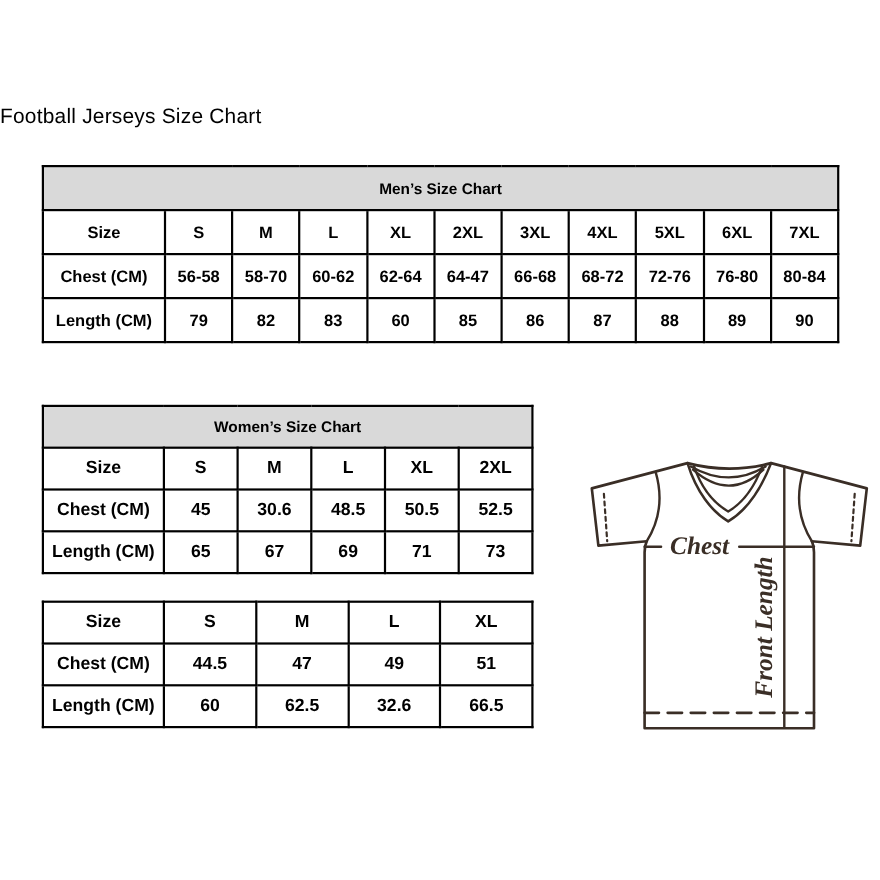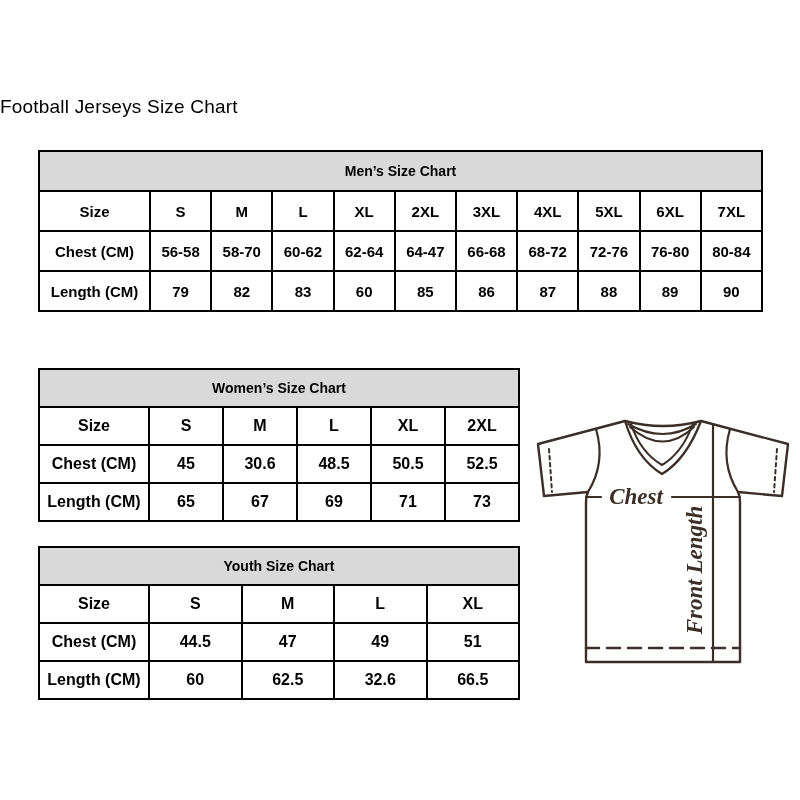--- a/index.html
+++ b/index.html
@@ -18,21 +18,21 @@
   }
   .tbl th,.tbl td{
     border:2px solid #000;text-align:center;vertical-align:middle;
     font-weight:bold;font-size:16px;padding:0;overflow:hidden;white-space:nowrap;
   }
   .tbl th.hdr{background:#d9d9d9;font-size:14px;}
   .tbl-men{left:38px;top:150px;width:725px;}
   .tbl-men th.hdr{height:38px;}
   .tbl-men td{height:38px;font-size:15px;}
   .tbl-men td.lbl{font-size:15px;}
-  .tbl-women,.tbl-youth{width:482px;left:38px;}
+  .tbl-women,.tbl-youth{width:447px;left:38px;}
   .tbl-women{top:368px;}
   .tbl-youth{top:546px;}
   .tbl-women th.hdr,.tbl-youth th.hdr{height:36px;}
   .tbl-women td,.tbl-youth td{height:36px;}
   col.c-lbl-men{width:111px;}
   col.c-lbl{width:110px;}
   .jersey{
     position:absolute;left:528px;top:403px;width:266px;height:272px;
   }
   .jersey svg{display:block;width:100%;height:100%;}
@@ -151,23 +151,20 @@
 
   <table class="tbl tbl-youth">
     <colgroup>
         <col class="c-lbl">
         <col>
         <col>
         <col>
         <col>
       </colgroup>
     <tbody>
-      <tr>
-        <th class="hdr" colspan="5">Youth Size Chart</th>
-      </tr>
       <tr>
         <td class="lbl">Size</td>
         <td>S</td>
         <td>M</td>
         <td>L</td>
         <td>XL</td>
       </tr>
       <tr>
         <td class="lbl">Chest (CM)</td>
         <td>44.5</td>

